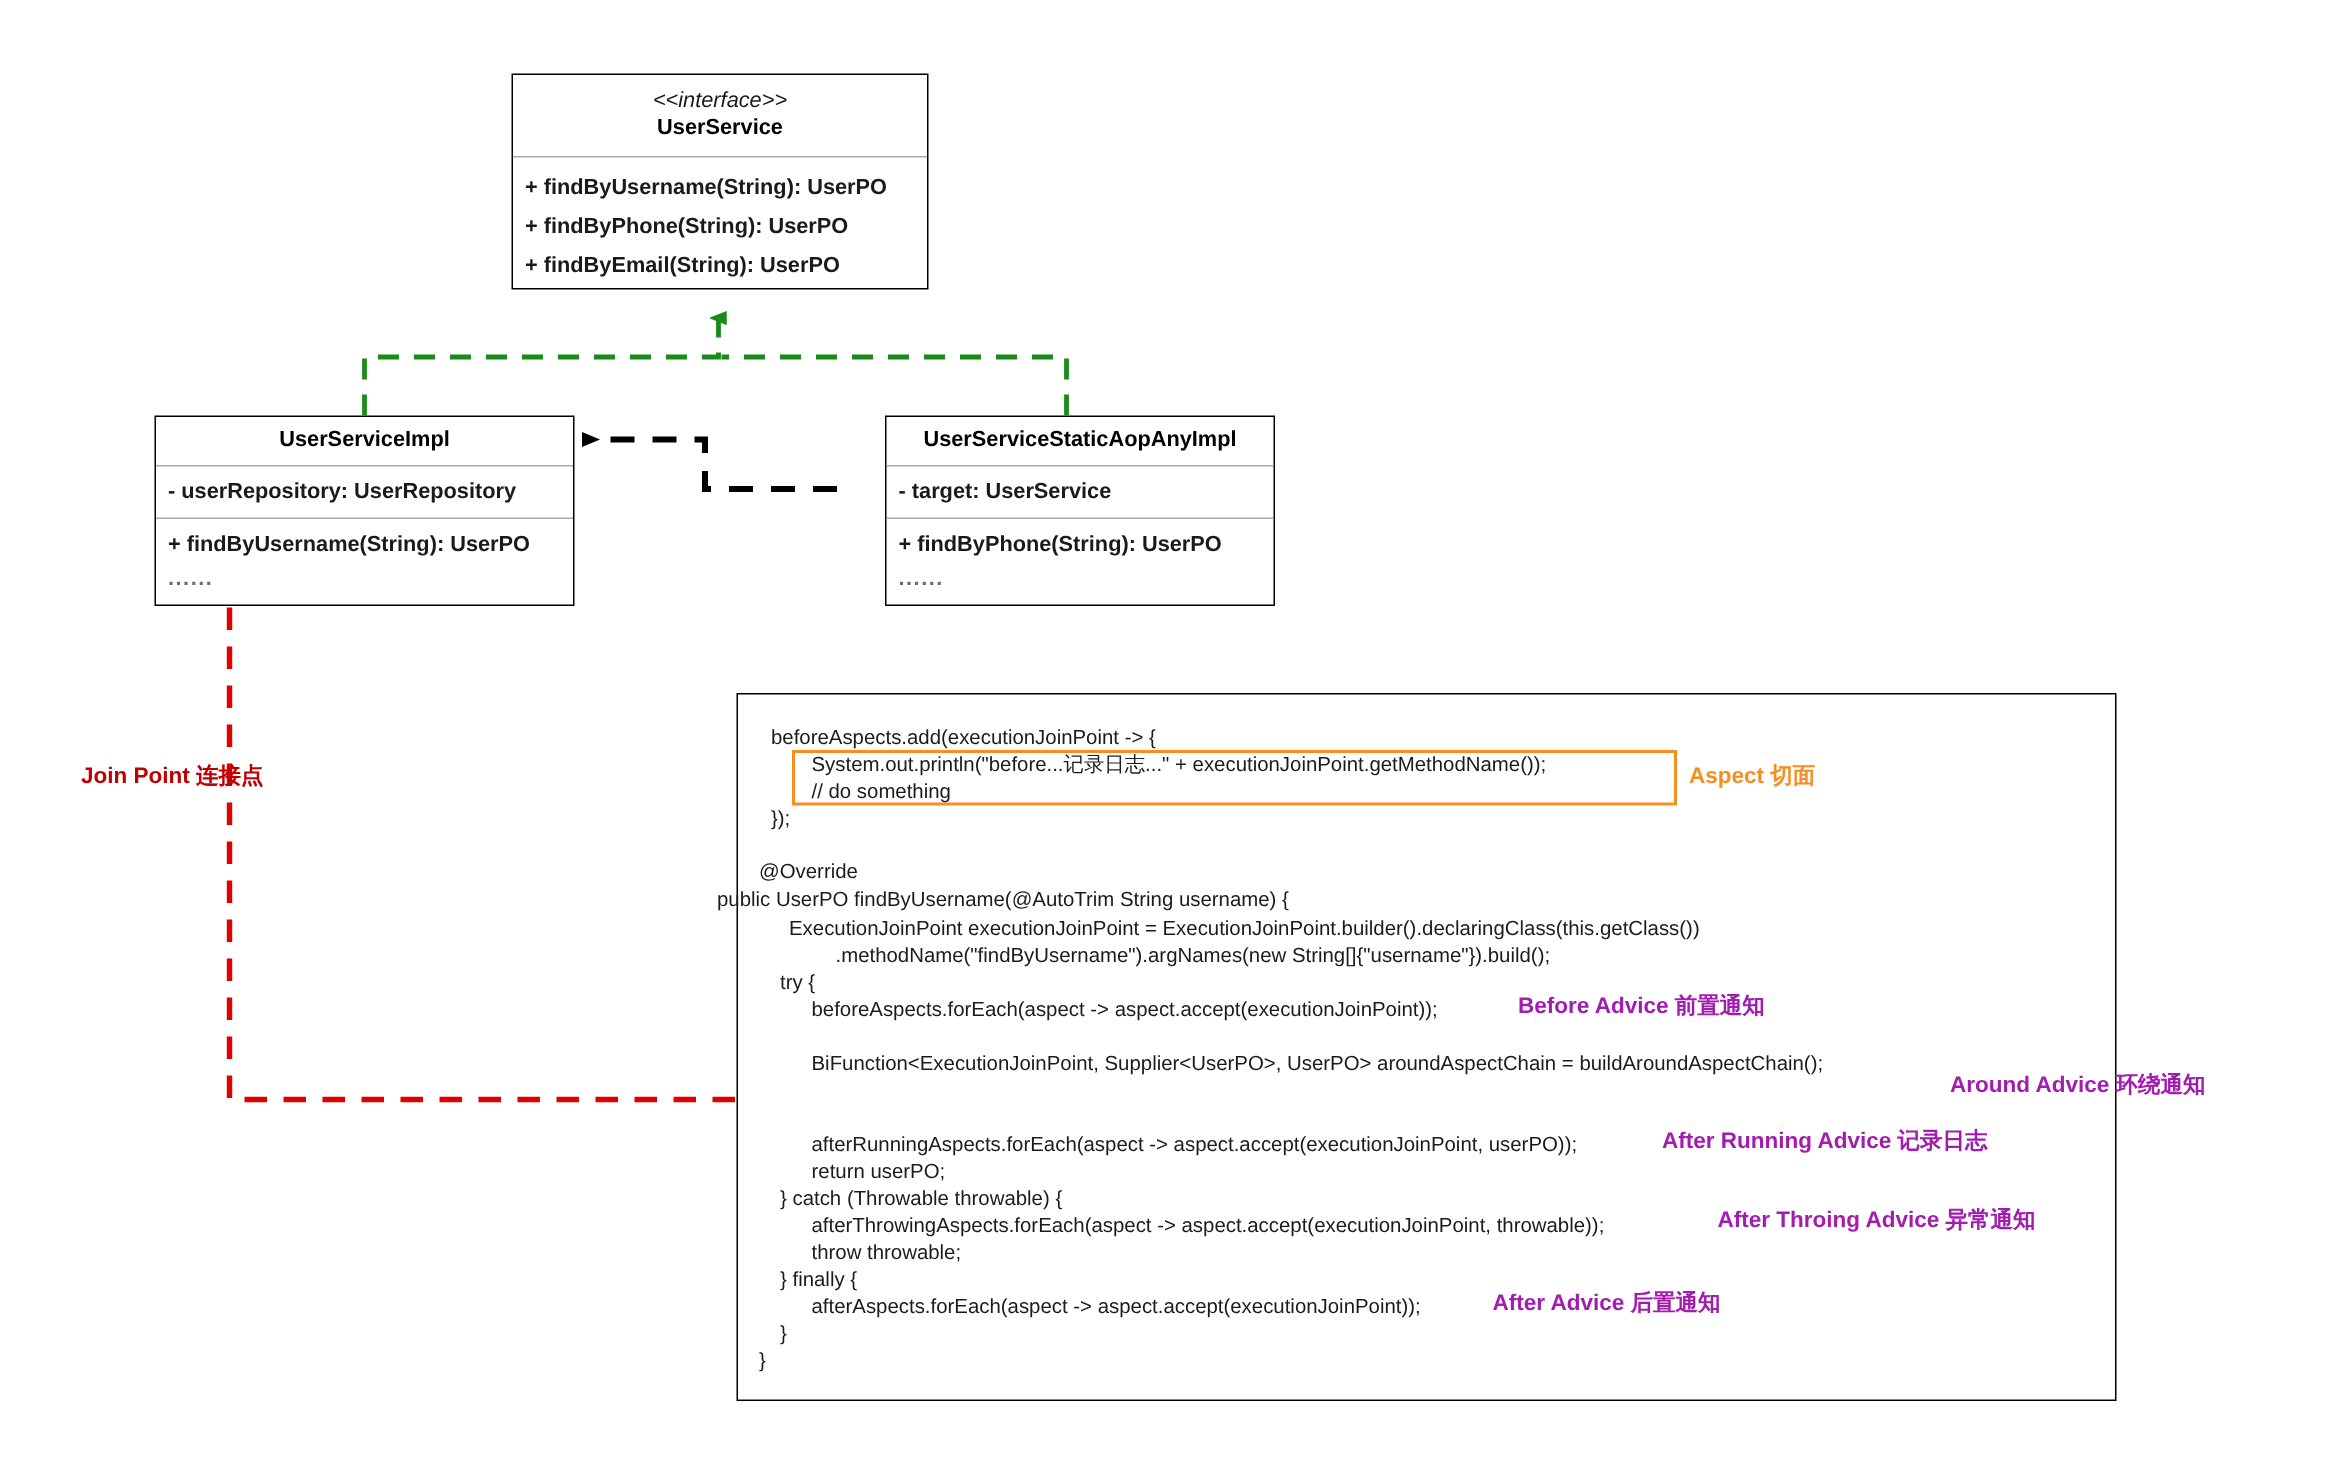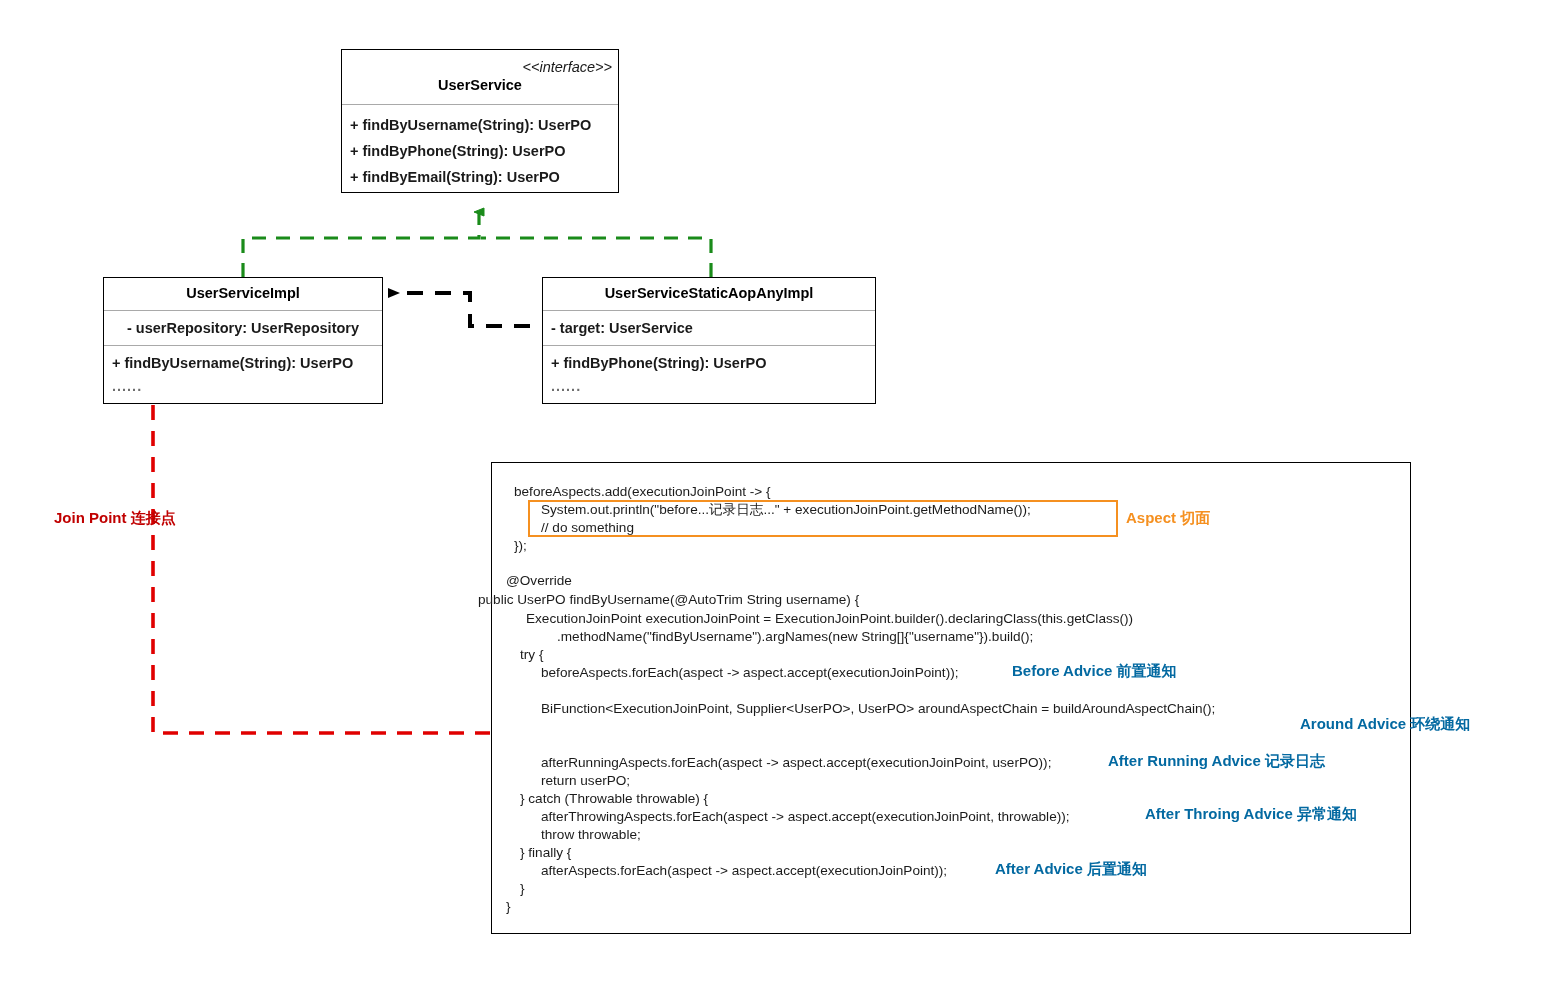--- a/index.html
+++ b/index.html
@@ -37,21 +37,20 @@
   .uml-head {
     text-align: center;
     padding: 8px 6px 9px 6px;
     border-bottom: 1px solid #a9a9a9;
   }
   .uml-stereotype {
     font-style: italic;
     font-size: 14.5px;
     color: #1a1a1a;
     line-height: 18px;
-    text-align: right;
   }
   .uml-name {
     font-weight: bold;
     font-size: 14.5px;
     color: #000000;
     line-height: 19px;
   }
   .uml-section {
     padding: 7px 8px 7px 8px;
     border-bottom: 1px solid #a9a9a9;
@@ -105,21 +104,21 @@
 
   
   .anno {
     position: absolute;
     font-weight: bold;
     font-size: 15px;
     line-height: 19px;
     white-space: nowrap;
     z-index: 8;
   }
-  .anno-blue  { color: #0369a1; }
+  .anno-blue  { color: #a21caf; }
   .anno-orange{ color: #f59020; }
   .anno-red   { color: #c00000; }
 </style>
 </head>
 <body>
 
 <div id="canvas">
 
   <svg id="edges" viewBox="0 0 1566 984" xmlns="http://www.w3.org/2000/svg">
     <defs>
@@ -168,30 +167,30 @@
       <div class="uml-row">+ findByUsername(String): UserPO</div>
       <div class="uml-row">+ findByPhone(String): UserPO</div>
       <div class="uml-row">+ findByEmail(String): UserPO</div>
     </div>
   </div>
 
   <div class="uml-box" id="box-user-service-impl" style="left:103px; top:277px; width:280px; height:127px;">
     <div class="uml-head" style="padding:6px 6px 7px 6px;">
       <div class="uml-name">UserServiceImpl</div>
     </div>
-    <div class="uml-section" style="padding:4px 8px 4px 8px;text-align:center;">
+    <div class="uml-section" style="padding:4px 8px 4px 8px;">
       <div class="uml-row">- userRepository: UserRepository</div>
     </div>
     <div class="uml-section last" style="padding:4px 8px 4px 8px;">
       <div class="uml-row">+ findByUsername(String): UserPO</div>
       <div class="uml-row ellipsis" style="line-height:20px;">......</div>
     </div>
   </div>
 
-  <div class="uml-box" id="box-user-service-static-aop" style="left:542px; top:277px; width:334px; height:127px;">
+  <div class="uml-box" id="box-user-service-static-aop" style="left:590px; top:277px; width:260px; height:127px;">
     <div class="uml-head" style="padding:6px 6px 7px 6px;">
       <div class="uml-name">UserServiceStaticAopAnyImpl</div>
     </div>
     <div class="uml-section" style="padding:4px 8px 4px 8px;">
       <div class="uml-row">- target: UserService</div>
     </div>
     <div class="uml-section last" style="padding:4px 8px 4px 8px;">
       <div class="uml-row">+ findByPhone(String): UserPO</div>
       <div class="uml-row ellipsis" style="line-height:20px;">......</div>
     </div>

